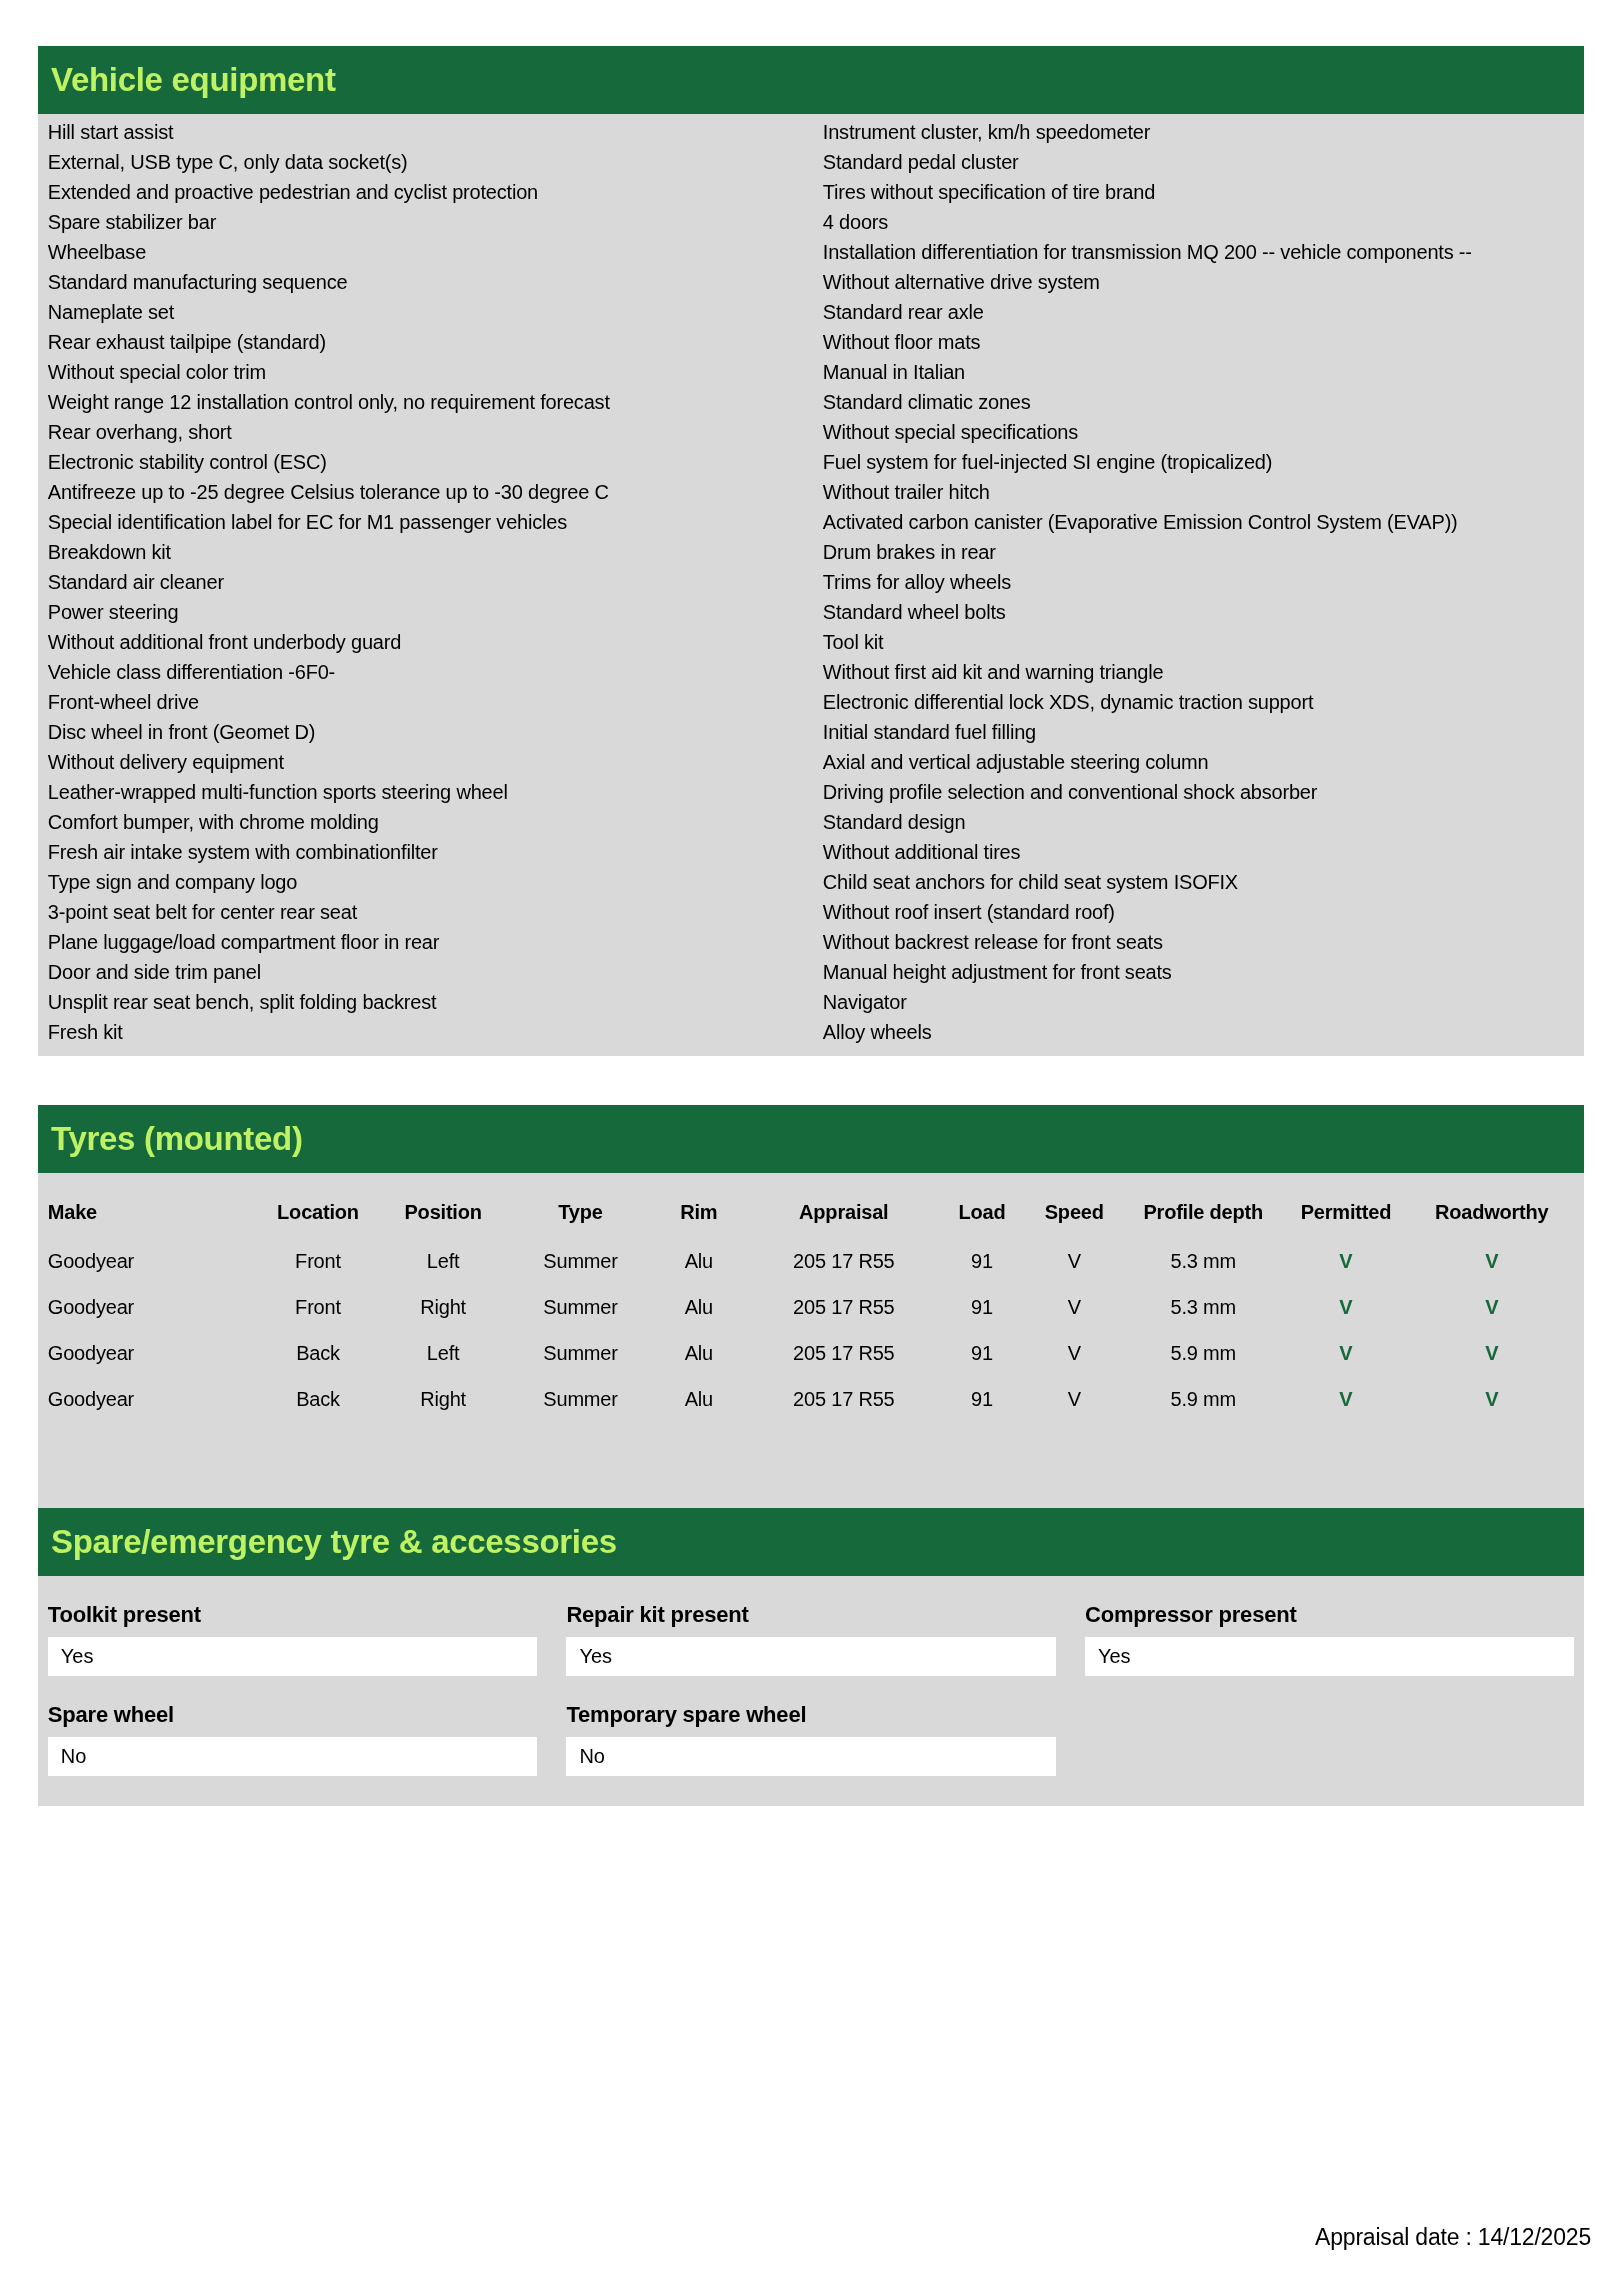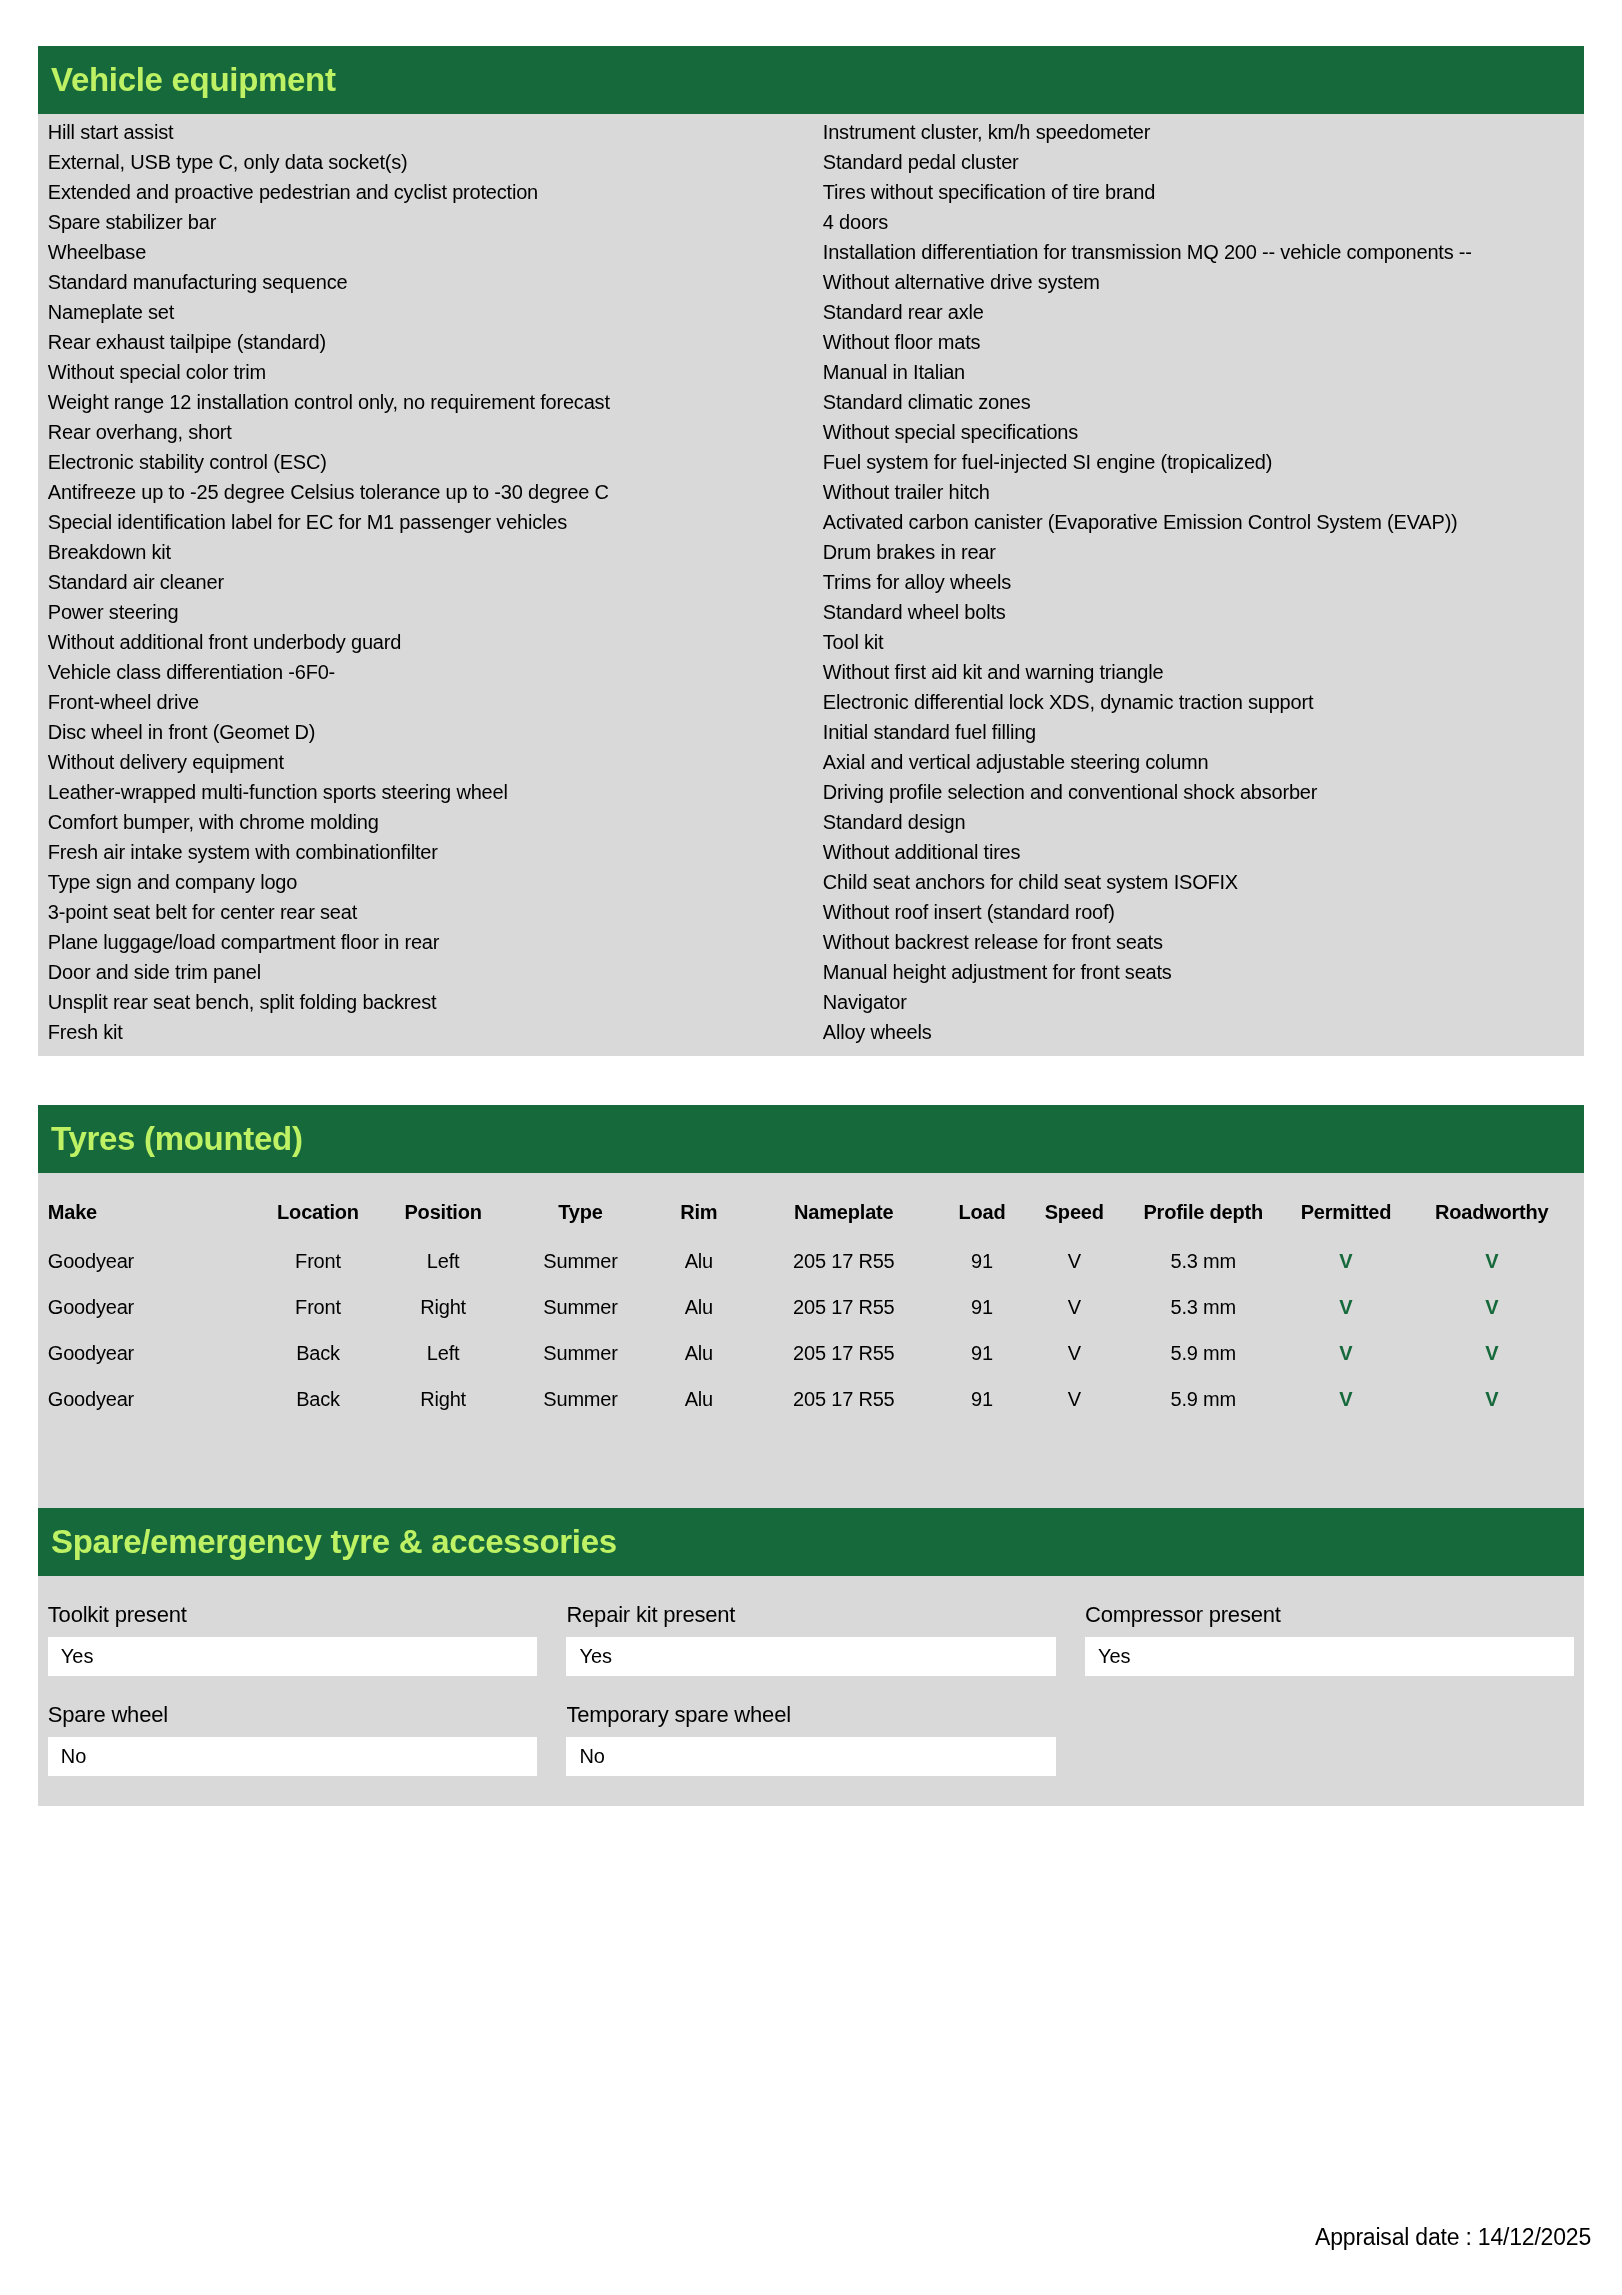--- a/index.html
+++ b/index.html
@@ -69,21 +69,21 @@
     height: 230px;
     padding: 26px 9.8px 0 9.8px;
     display: grid;
     grid-template-columns: repeat(3, 1fr);
     column-gap: 29.4px;
     row-gap: 26px;
     align-content: start;
   }
   .field-label {
     font-size: 22px;
-    font-weight: normal;
+    font-weight: bold;
     letter-spacing: -0.2px;
     margin-bottom: 9.2px;
     white-space: nowrap;
   }
   .field-value {
     background: #ffffff;
     height: 39px;
     display: flex;
     align-items: center;
     padding-left: 13px;
@@ -199,21 +199,21 @@
           <col style="width:8.3%">
             <col style="width:10.8%">
         </colgroup>
         <thead>
           <tr>
               <th>Make</th>
               <th>Location</th>
               <th>Position</th>
               <th>Type</th>
               <th>Rim</th>
-              <th>Nameplate</th>
+              <th>Appraisal</th>
               <th>Load</th>
               <th>Speed</th>
               <th>Profile depth</th>
               <th>Permitted</th>
               <th>Roadworthy</th>
             </tr>
         </thead>
         <tbody>
             <tr>
               <td>Goodyear</td>

